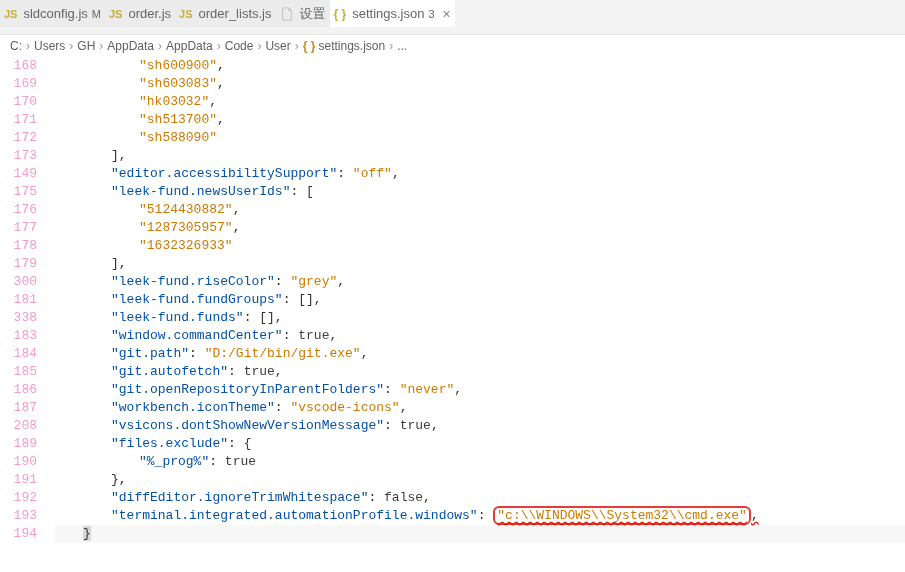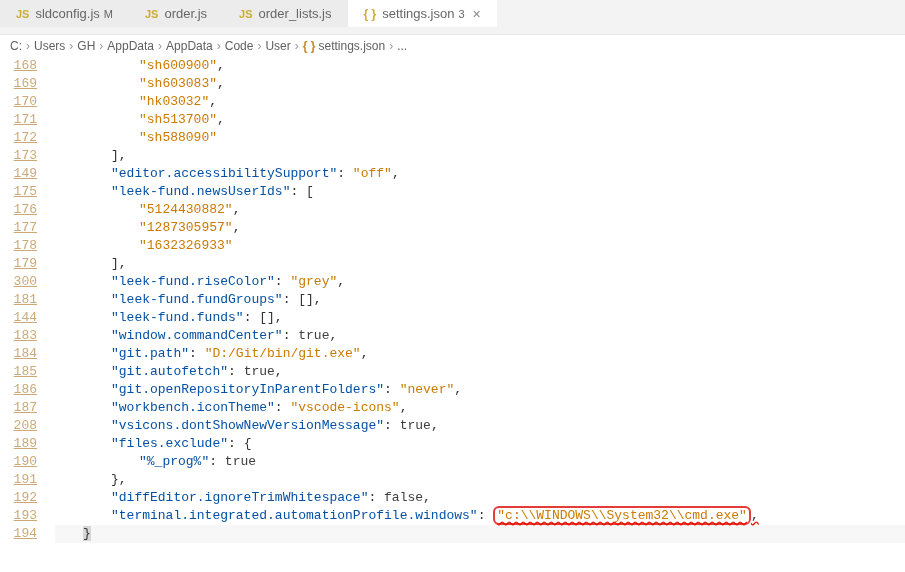--- a/index.html
+++ b/index.html
@@ -1,26 +1,26 @@
 <!DOCTYPE html>
 <html><head>
 <meta charset="utf-8">
 <style>
 * { margin:0; padding:0; box-sizing:border-box; }
 body { font-family:"Segoe UI",Tahoma,sans-serif; font-size:13px; background:#fff; color:#333; width:905px; height:572px; overflow:hidden; }
 .tabs { display:flex; height:35px; background:#f3f3f3; border-bottom:1px solid #e7e7e7; }
-.tab { display:flex; align-items:center; padding:0 16px; height:27px; cursor:pointer; background:#ececec; font-style:normal; color:#666;justify-content:space-between; }
+.tab { display:flex; align-items:center; padding:0 4px; height:27px; cursor:pointer; background:#ececec; font-style:normal; color:#666;justify-content:space-between; }
 .tab.active { background:#fff; }
 .tab .ico { margin-right:6px; display:inline-flex; align-items:center; }
 .tab .close { margin-left:8px; color:#888; font-size:14px; }
 .breadcrumb { display:flex; align-items:center; height:22px; padding:0 10px; font-size:12px; color:#616161; background:#fff; }
 .breadcrumb .sep { margin:0 4px; color:#999; }
 .breadcrumb .bico { color:#c38a2a; margin-right:3px; }
 .editor { display:flex; font-family:Consolas,"Courier New",monospace; font-size:13px; line-height:18px; }
-.gutter { width:55px; text-align:right; color:#a16207; padding-right:18px; user-select:none; background:#fff;text-decoration:underline; }
+.gutter { width:55px; text-align:right; color:#ec4899; padding-right:18px; user-select:none; background:#fff; }
 .gutter .ln { height:18px; opacity:0.55; }
 .code { flex:1; position:relative; }
 .line { height:18px; white-space:pre; }
 .p { color:#333; } 
 .k { color:#0451a5; } 
 .s { color:#cc7a00; } 
 .b { color:#404040; } 
 .hl { border:2px solid #e43b3b; border-radius:6px; padding:0 2px; }
 .err { text-decoration:underline wavy #e51400; text-underline-offset:2px; } .i1 { padding-left:28px; } .i2 { padding-left:56px; } .i3 { padding-left:84px; }
 .js-ico { color:#cbae36; font-weight:bold; font-size:11px; }
@@ -39,20 +39,28 @@
       <span>sldconfig.js</span>
       <span class="badge">M</span>
     </div>
     <div class="tab">
       <span class="ico js-ico">JS</span>
       <span>order.js</span>
     </div>
     <div class="tab">
       <span class="ico js-ico">JS</span>
       <span>order_lists.js</span>
+    </div>
+    <div class="tab">
+      <span class="ico file-ico">
+        <svg width="14" height="14" viewBox="0 0 16 16">
+          <path fill="none" stroke="currentColor" d="M3 1h7l3 3v11H3z M10 1v3h3"></path>
+        </svg>
+      </span>
+      <span>设置</span>
     </div>
     <div class="tab active">
       <span class="ico json-ico">{ }</span>
       <span>settings.json</span>
       <span class="badge">3</span>
       <span class="close">×</span>
     </div>
   </div>
 <div class="breadcrumb" id="bc">
     <span>C:</span>
@@ -83,21 +91,21 @@
       <div class="ln">172</div>
       <div class="ln">173</div>
       <div class="ln">149</div>
       <div class="ln">175</div>
       <div class="ln">176</div>
       <div class="ln">177</div>
       <div class="ln">178</div>
       <div class="ln">179</div>
       <div class="ln">300</div>
       <div class="ln">181</div>
-      <div class="ln">144</div>
+      <div class="ln">338</div>
       <div class="ln">183</div>
       <div class="ln">184</div>
       <div class="ln">185</div>
       <div class="ln">186</div>
       <div class="ln">187</div>
       <div class="ln">208</div>
       <div class="ln">189</div>
       <div class="ln">190</div>
       <div class="ln">191</div>
       <div class="ln">192</div>

